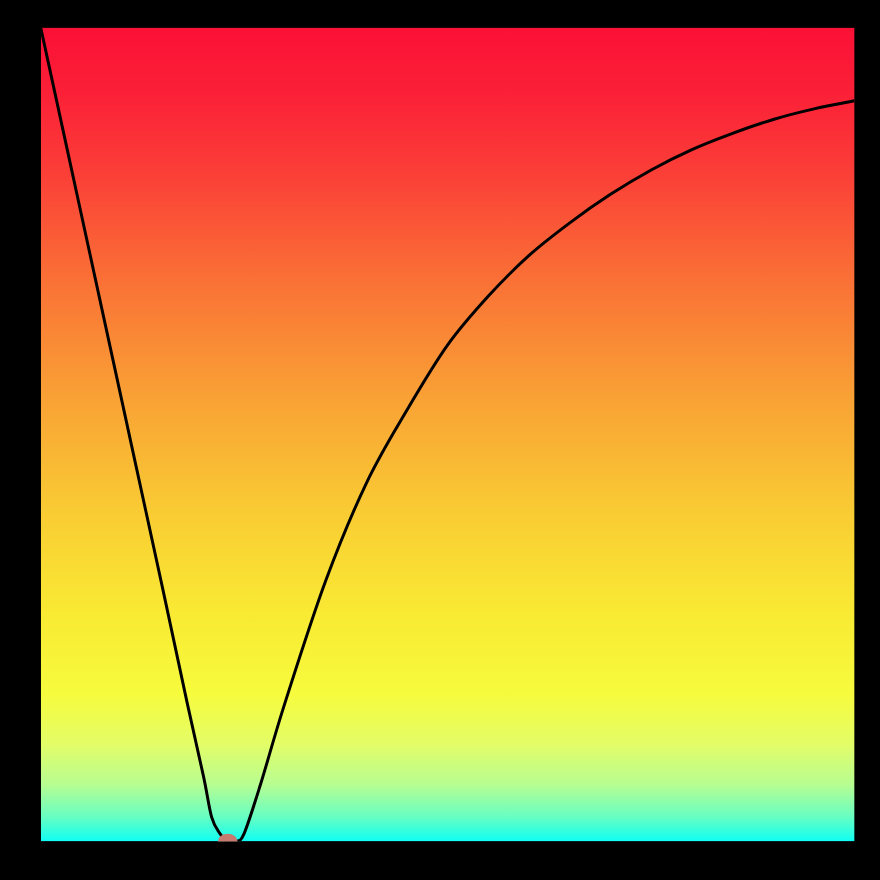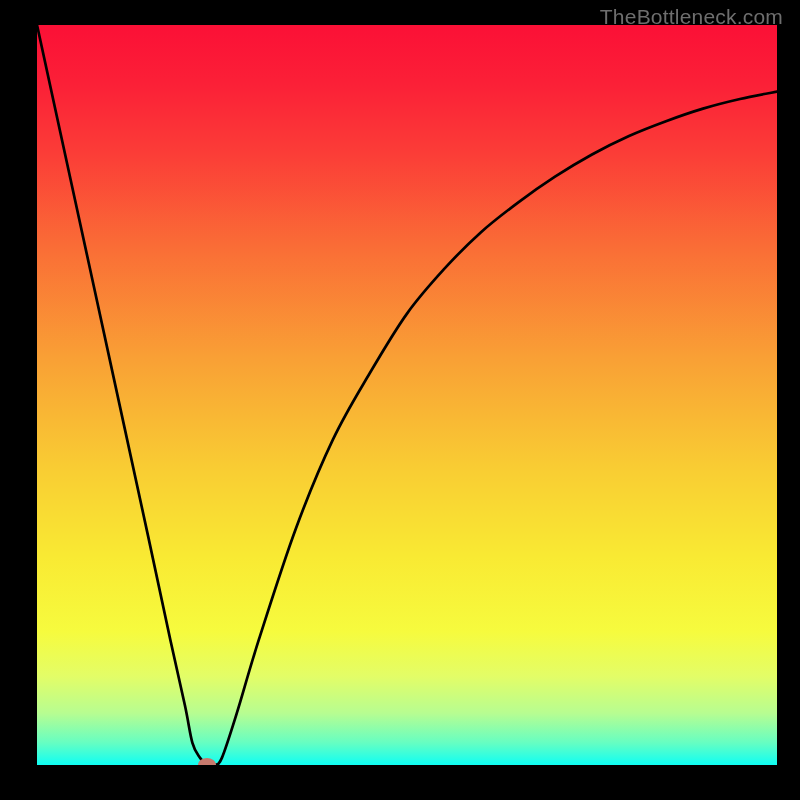--- a/index.html
+++ b/index.html
@@ -54,21 +54,20 @@
     font-size: 21px;
     letter-spacing: 0.2px;
     font-weight: 500;
   }
 </style>
 </head>
 <body>
 
 <div class="container">
 
-  <div class="watermark">TheBottleneck.com</div>
 
   <div class="plot-area">
 
     <svg class="gradient-bg" viewBox="0 0 740 740" preserveAspectRatio="none">
       <defs>
         <linearGradient id="bg-grad" x1="0" y1="0" x2="0" y2="1">
             <stop offset="0%" stop-color="#fb1036"></stop>
             <stop offset="8%" stop-color="#fb2037"></stop>
             <stop offset="18%" stop-color="#fb3f37"></stop>
             <stop offset="30%" stop-color="#fa6d36"></stop>

